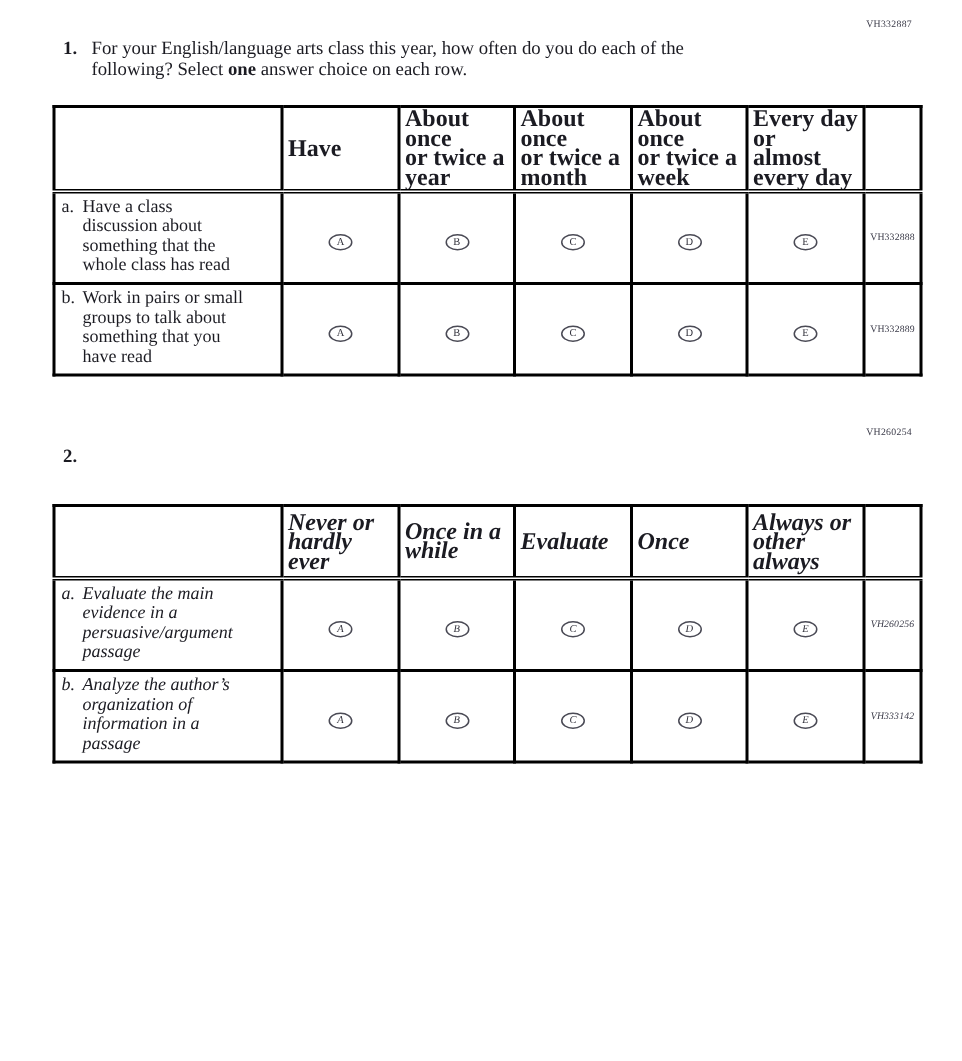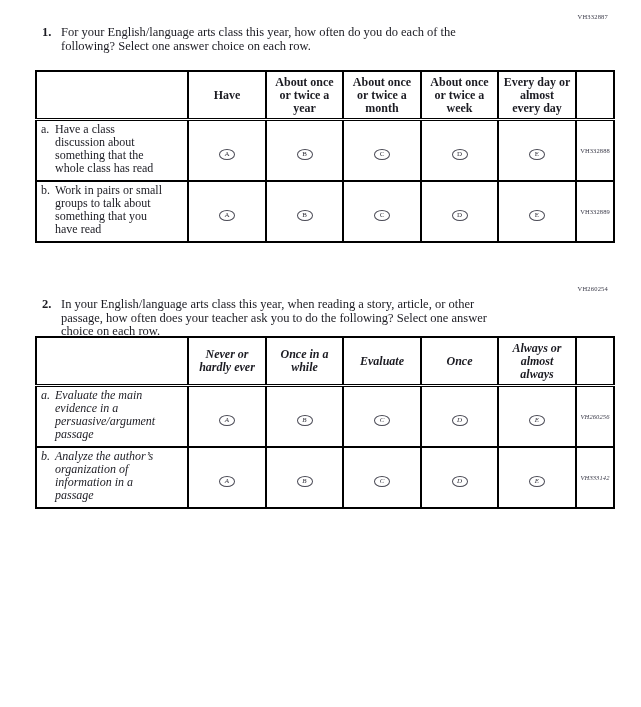--- a/index.html
+++ b/index.html
@@ -27,41 +27,41 @@
     flex:0 0 19px;
     font-weight:bold;
     font-size:12.5px;
     line-height:13.5px;
   }
   .qtext{
     font-size:12.5px;
     line-height:13.5px;
     white-space:pre-line;
   }
-  .qtext b{font-weight:normal;}
+  .qtext b{font-weight:bold;}
   table.matrix{
     position:absolute;
     left:35px;
     border-collapse:collapse;
     table-layout:fixed;
     width:578px;
     background:#ffffff;
   }
   table.matrix td{
     border:2px solid #000;
     padding:1px 3px;
     overflow:hidden;
   }
   table.matrix tr.hdr-row td{
     border-bottom:3px double #000;
     height:44px;
-    text-align:center;
+    text-align:left;
     vertical-align:middle;
     font-weight:bold;
-    font-size:12px;
+    font-size:16px;
     line-height:13px;
     white-space:pre-line;
   }
   table.matrix tr.body-row td{height:55px;}
   td.stem-cell{
     vertical-align:top;
     padding:2px 3px 2px 4px !important;
   }
   .stem{
     display:flex;
@@ -169,23 +169,20 @@
         <td class="opt-cell"><span class="bubble">E</span></td>
         <td class="code-cell">VH332889</td>
       </tr>
     </tbody>
   </table>
 
   <div class="vhcode-float" style="top:285px;right:33px;">VH260254</div>
 
   <div class="question" style="top:298px;left:42px;width:500px;">
     <div class="qnum">2.</div>
-    <div class="qtext"><span>In your English/language arts class this year, when reading a story, article, or other
-passage, how often does your teacher ask you to do the following? Select </span><b>one</b><span> answer
-choice on each row.</span></div>
   </div>
 
   <table class="matrix" style="top:336px;font-style:italic;">
     <colgroup>
       <col style="width:152px">
         <col style="width:78px">
         <col style="width:77px">
       <col style="width:78px">
         <col style="width:77px">
         <col style="width:78px">
@@ -194,21 +191,21 @@
     <tbody>
       <tr class="hdr-row">
         <td></td>
         <td>Never or
 hardly ever</td>
         <td>Once in a
 while</td>
         <td>Evaluate</td>
         <td>Once</td>
         <td>Always or
-almost
+other
 always</td>
         <td></td>
       </tr>
       <tr class="body-row">
         <td class="stem-cell">
           <div class="stem">
             <span class="ltr">a.</span>
             <span class="stem-text">Evaluate the main
 evidence in a
 persuasive/argument

